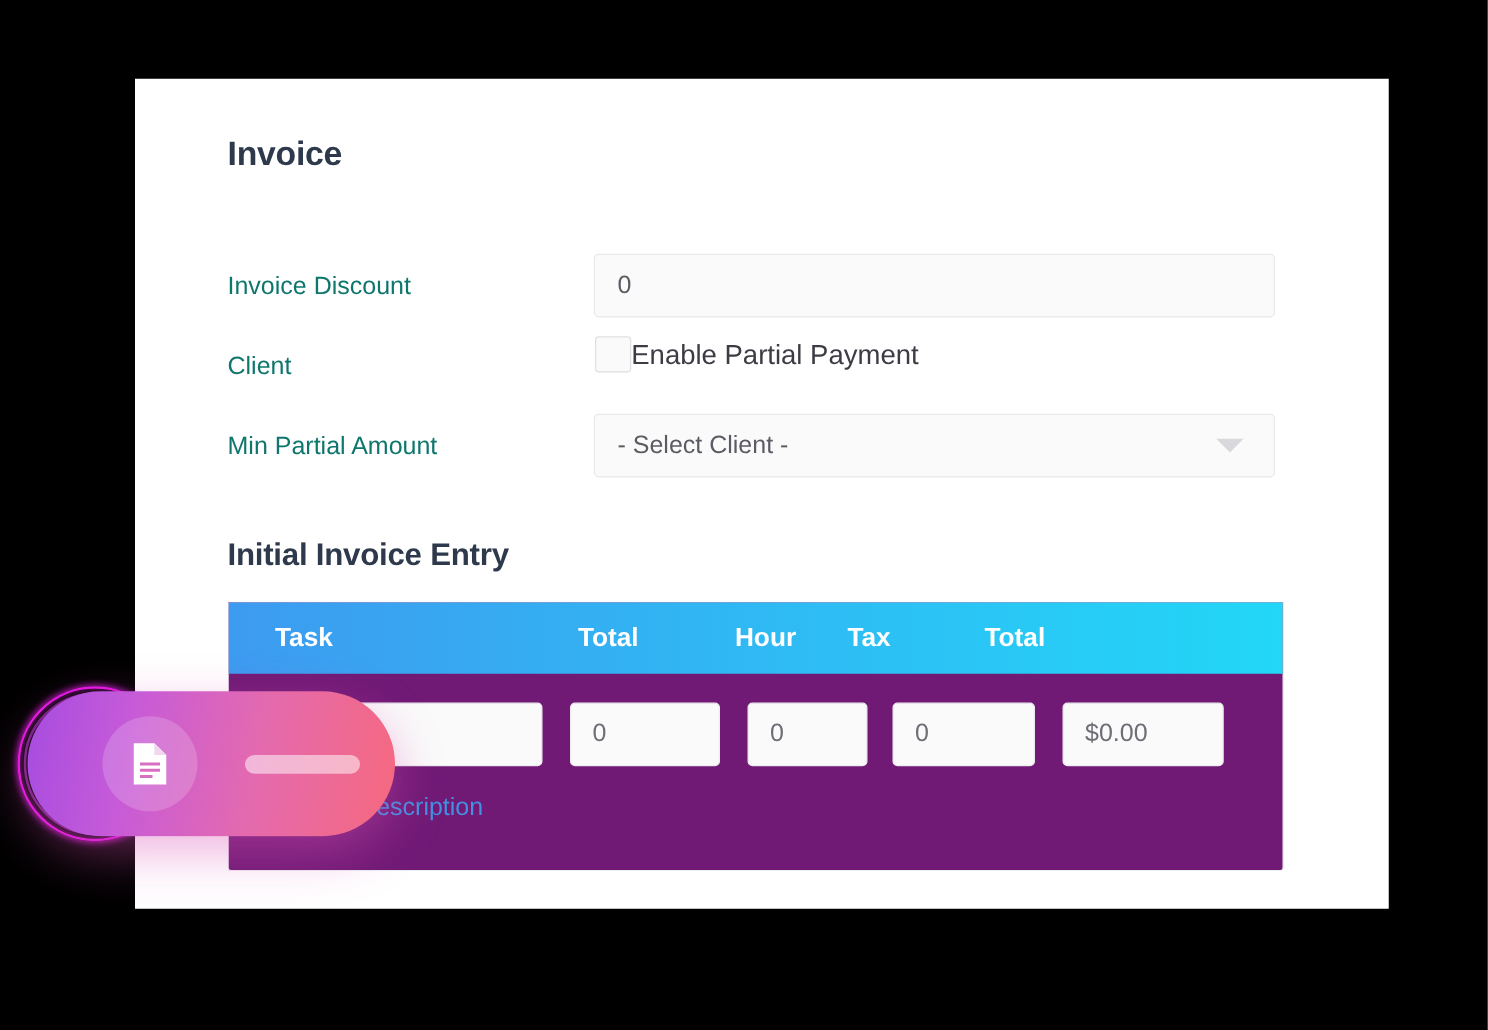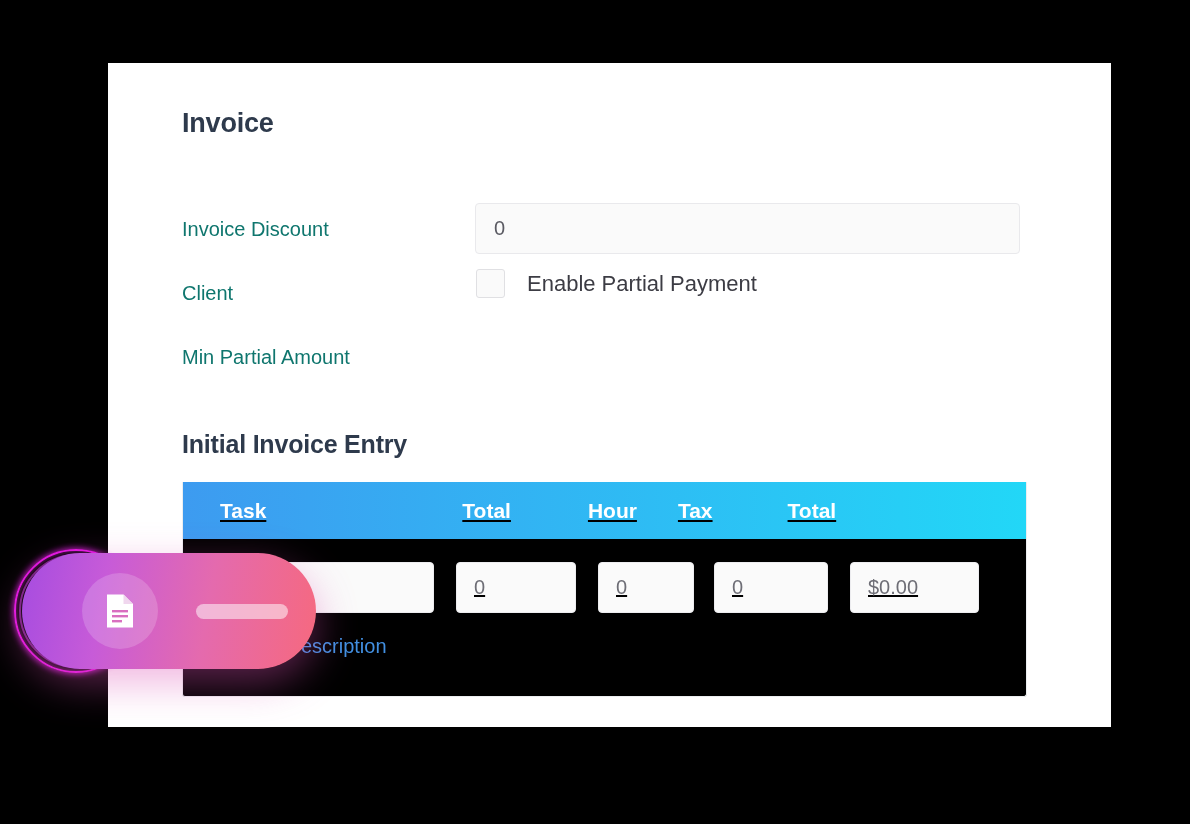--- a/index.html
+++ b/index.html
@@ -88,21 +88,20 @@
     border-top: 11px solid #d9d9dd;
     margin-right: 6px;
   }
 
   .checkbox-row {
     position: absolute;
     left: 368px;
     top: 206px;
     display: flex;
     align-items: center;
-    gap: 22px;
   }
   .checkbox {
     width: 29px;
     height: 29px;
     background: #fafafa;
     border: 1px solid #e0e0e3;
     border-radius: 3px;
   }
   .checkbox-label {
     font-size: 22px;
@@ -111,22 +110,21 @@
 
   
   .table {
     position: absolute;
     left: 74px;
     top: 419px;
     width: 845px;
     border: 1px solid #eceef0;
     border-top: none;
     border-radius: 0 0 3px 3px;
-    background: #000000;
-    text-decoration: underline;
+    background: #701a75;
   }
 
   .thead {
     height: 57px;
     display: flex;
     align-items: center;
     background: linear-gradient(90deg, #3d9bf0 0%, #22d7f7 100%);
     color: #ffffff;
     font-size: 21px;
     font-weight: bold;
@@ -247,20 +245,24 @@
 
     <div class="field field-discount">
       <span>0</span>
     </div>
 
     <div class="checkbox-row">
       <span class="checkbox"></span>
       <span class="checkbox-label">Enable Partial Payment</span>
     </div>
 
+    <div class="field field-select">
+      <span>- Select Client -</span>
+      <span class="caret"></span>
+    </div>
 
     <div class="section-title">Initial Invoice Entry</div>
 
     <div class="table">
 
       <div class="thead">
         <span class="th th-task">Task</span>
         <span class="th th-rate">Total</span>
         <span class="th th-hour">Hour</span>
         <span class="th th-tax">Tax</span>

